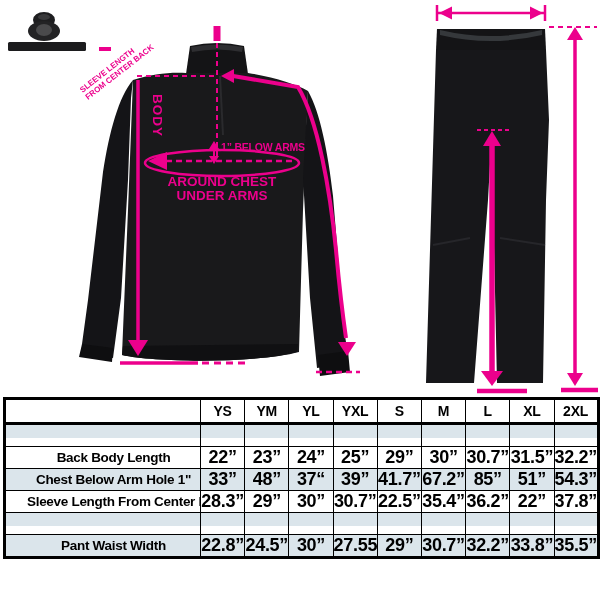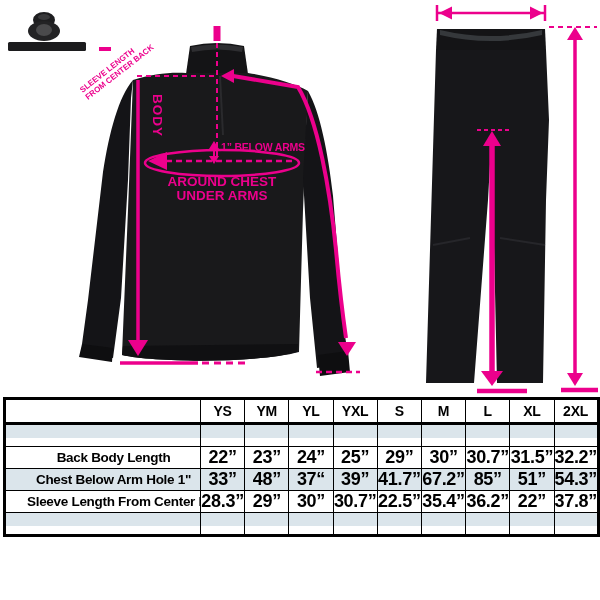--- a/index.html
+++ b/index.html
@@ -243,17 +243,29 @@
             <td></td>
             <td></td>
             <td></td>
             <td></td>
             <td></td>
             <td></td>
             <td></td>
             <td></td>
             <td></td>
           </tr>
+          <tr class="row-data alt">
+            <td class="row-label">Pant Waist Width</td>
+            <td>22.8”</td>
+            <td>24.5”</td>
+            <td>30”</td>
+            <td>27.55”</td>
+            <td>29”</td>
+            <td>30.7”</td>
+            <td>32.2”</td>
+            <td>33.8”</td>
+            <td>35.5”</td>
+          </tr>
         </tbody>
     </table>
   </div>
 
 </div>
 
 </body></html>

